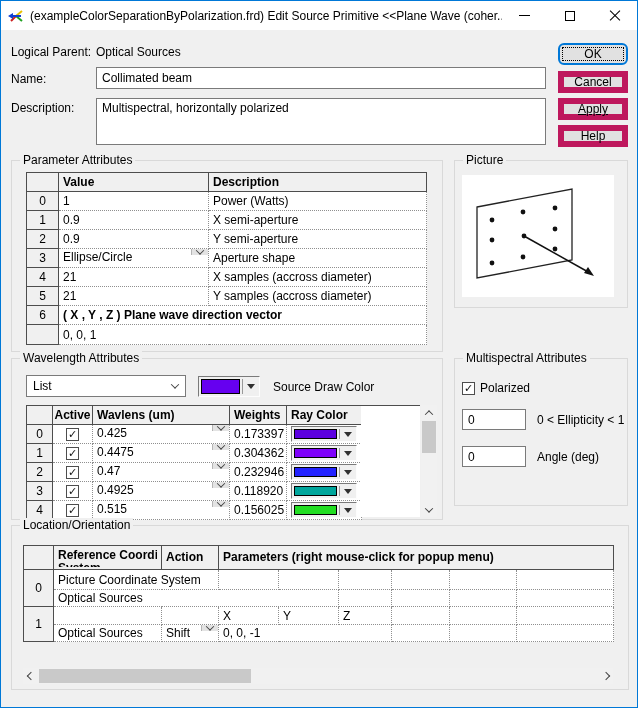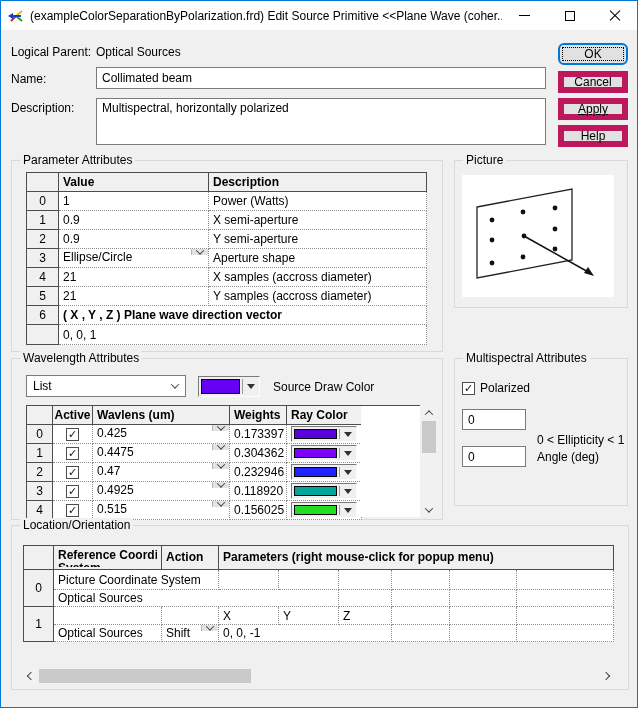--- a/index.html
+++ b/index.html
@@ -419,21 +419,21 @@
     </div>
 
     <div class="cb-row" style="left:461px; top:351px;">
       <span class="cb">
           <span>✓</span>
         </span>
       <span>Polarized</span>
     </div>
 
     <input class="txt" style="left: 461px; top: 379px; width: 64px; height: 21px;" value="0">
-    <span class="lbl" style="left:536px; top:383px;margin-top:20px;">0 &lt; Ellipticity &lt; 1</span>
+    <span class="lbl" style="left:536px; top:383px;">0 &lt; Ellipticity &lt; 1</span>
 
     <input class="txt" style="left: 461px; top: 416px; width: 64px; height: 21px;" value="0">
     <span class="lbl" style="left:536px; top:420px;">Angle (deg)</span>
 
 
     <div class="group" style="left:10px; top:495px; width:618px; height:165px;">
       <span class="gtitle">Location/Orientation</span>
     </div>
 
     <table class="grid" style="left:22px; top:515px; width:590px;">

